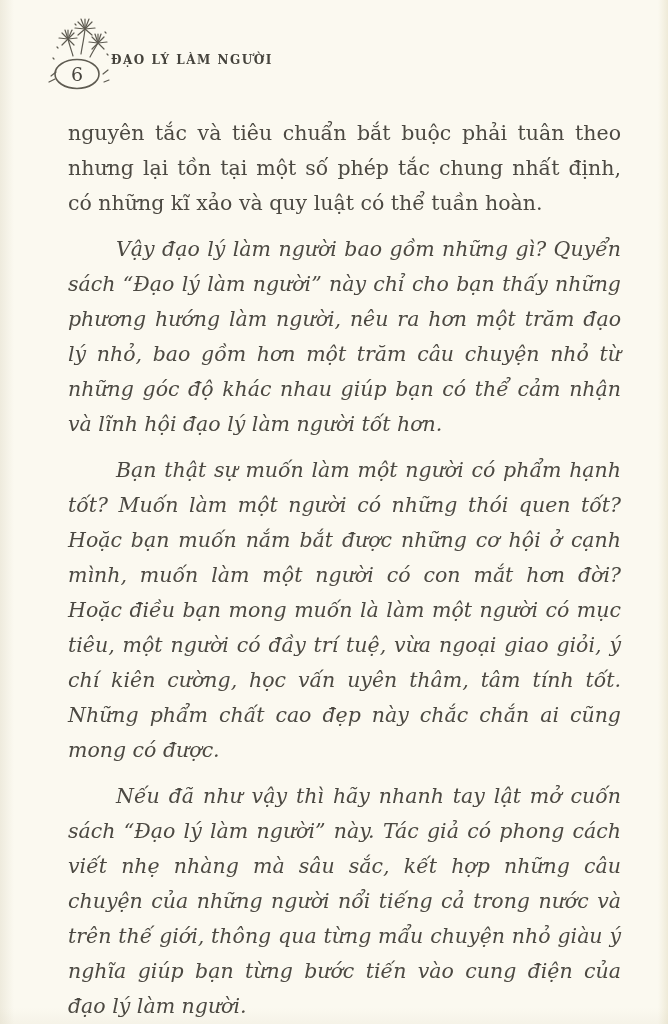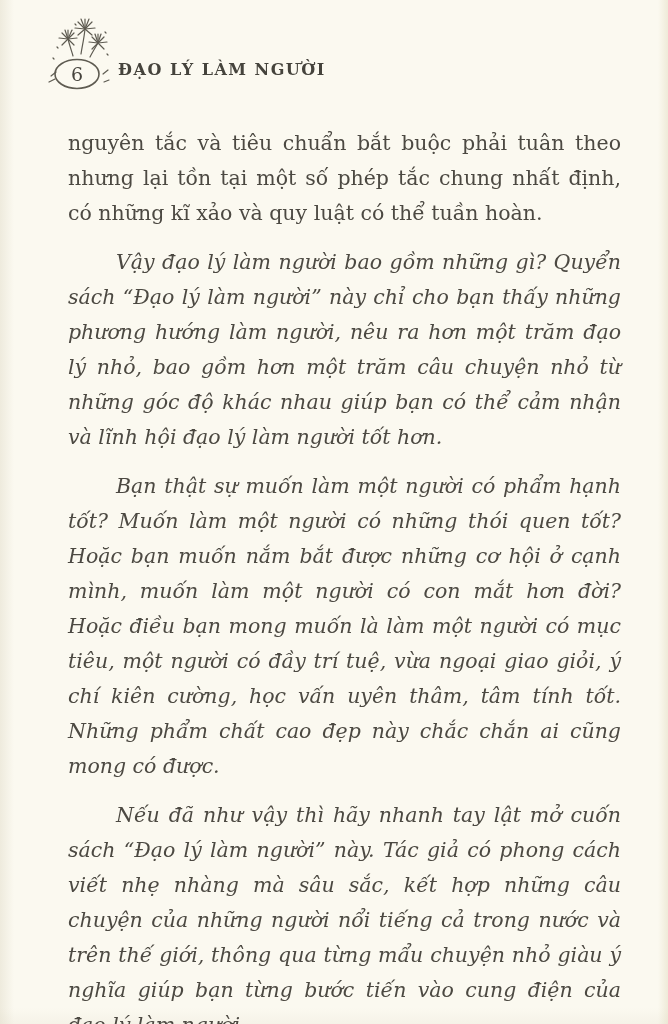--- a/index.html
+++ b/index.html
@@ -35,41 +35,41 @@
     position: absolute;
     left: 45px;
     top: 14px;
     width: 120px;
     height: 80px;
   }
   .chapter-title {
     position: absolute;
     left: 110px;
     top: 52px;
-    margin: 8px;
-    font-size: 16px;
+    margin: 1px;
+    font-size: 12px;
     font-weight: bold;
     letter-spacing: 1.5px;
     color: #45433c;
     font-family: "DejaVu Serif", "Liberation Serif", serif;
     white-space: nowrap;
   }
   main.page-body {
     position: absolute;
     left: 68px;
     top: 112px;
     width: 553px;
     color: #4c4942;
     font-size: 20.5px;
     line-height: 35px;
     text-align: justify;
     text-justify: inter-word;
   }
   main.page-body p {
-    margin: 14px 0 11px 0;
+    margin: 4px 0 11px 0;
   }
   main.page-body p.indent {
     text-indent: 48px;
     font-style: italic;
   }
   .ornament svg {
     display: block;
   }
 </style>
 </head>

